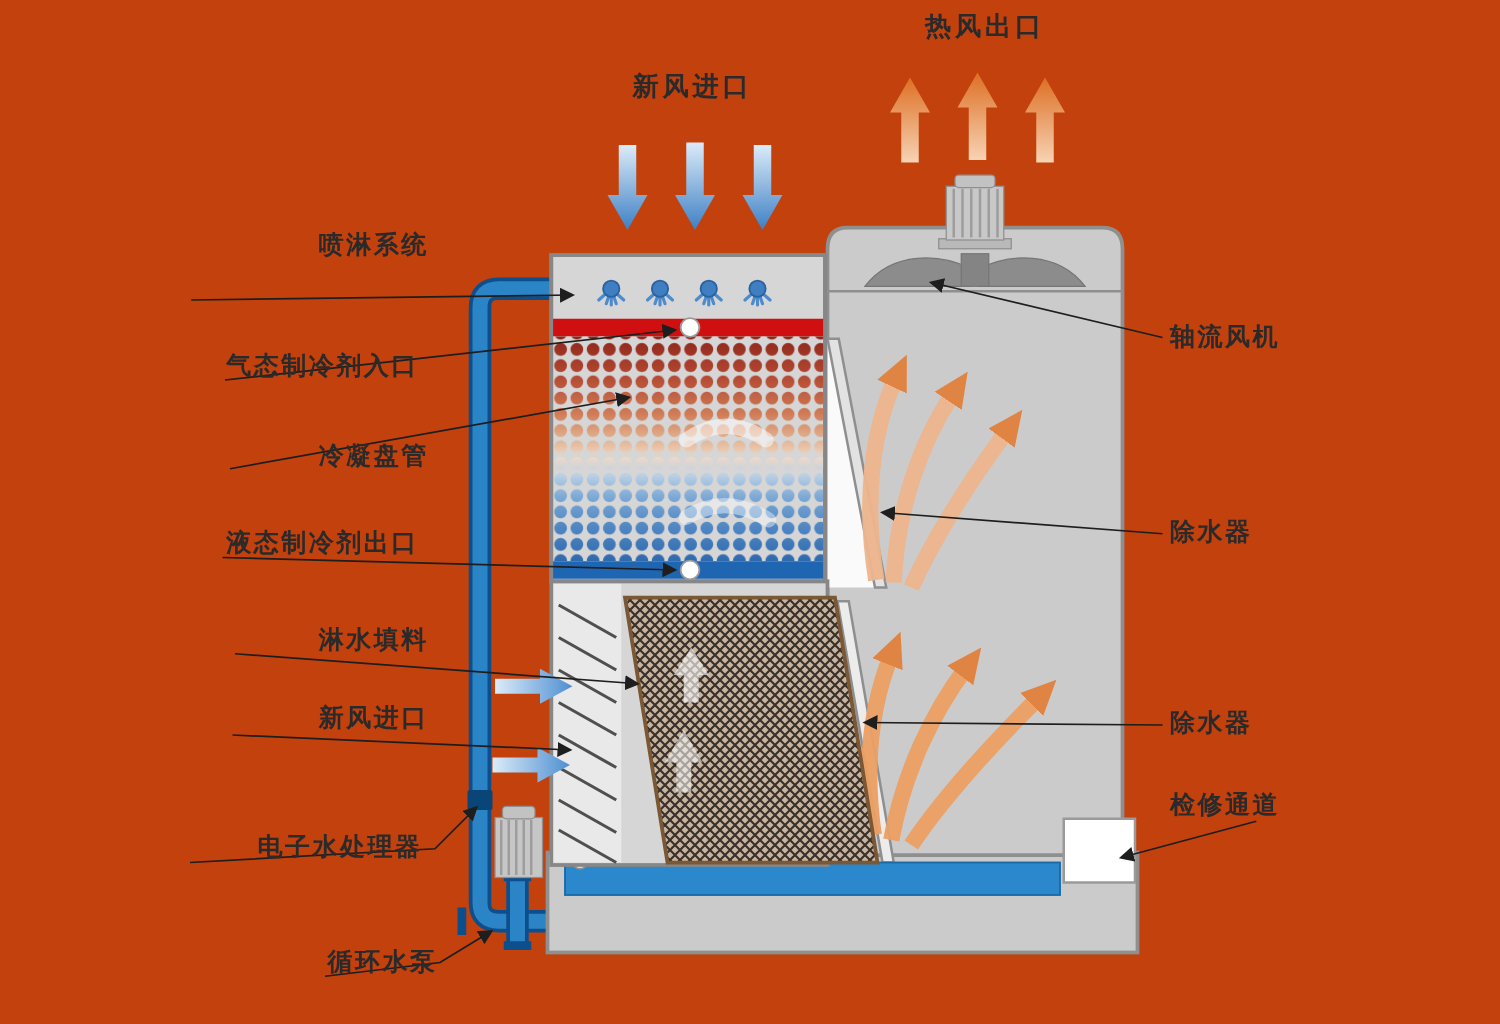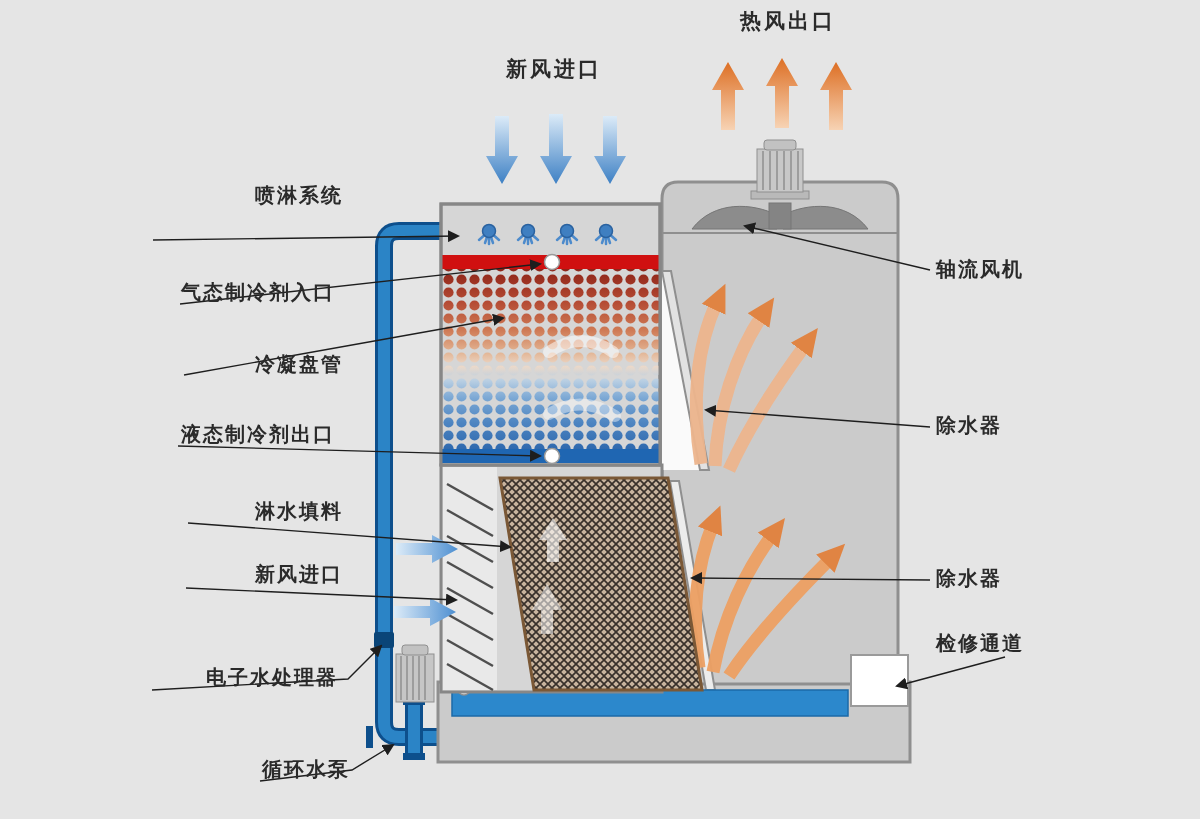--- a/index.html
+++ b/index.html
@@ -1,16 +1,16 @@
 <!DOCTYPE html>
 <html><head>
 <meta charset="utf-8">
 <style>
   html,body{margin:0;padding:0;background:#ffffff;}
-  .stage{position:relative;width:1200px;height:819px;background:#e5e5e5;overflow:hidden;}
+  .stage{position:relative;width:1200px;height:819px;background:#c2410c;overflow:hidden;}
   svg{position:absolute;left:0;top:0;}
   .lbl{font-family:"DejaVu Sans",sans-serif;font-size:20px;font-weight:600;fill:#2a2a2a;letter-spacing:2px;}
   .lbl-big{font-family:"DejaVu Sans",sans-serif;font-size:21px;font-weight:700;fill:#2a2a2a;letter-spacing:3px;}
 </style>
 </head>
 <body>
 
 <div class="stage">
 <svg width="1200" height="819" viewBox="0 0 1200 819">
   <defs>

